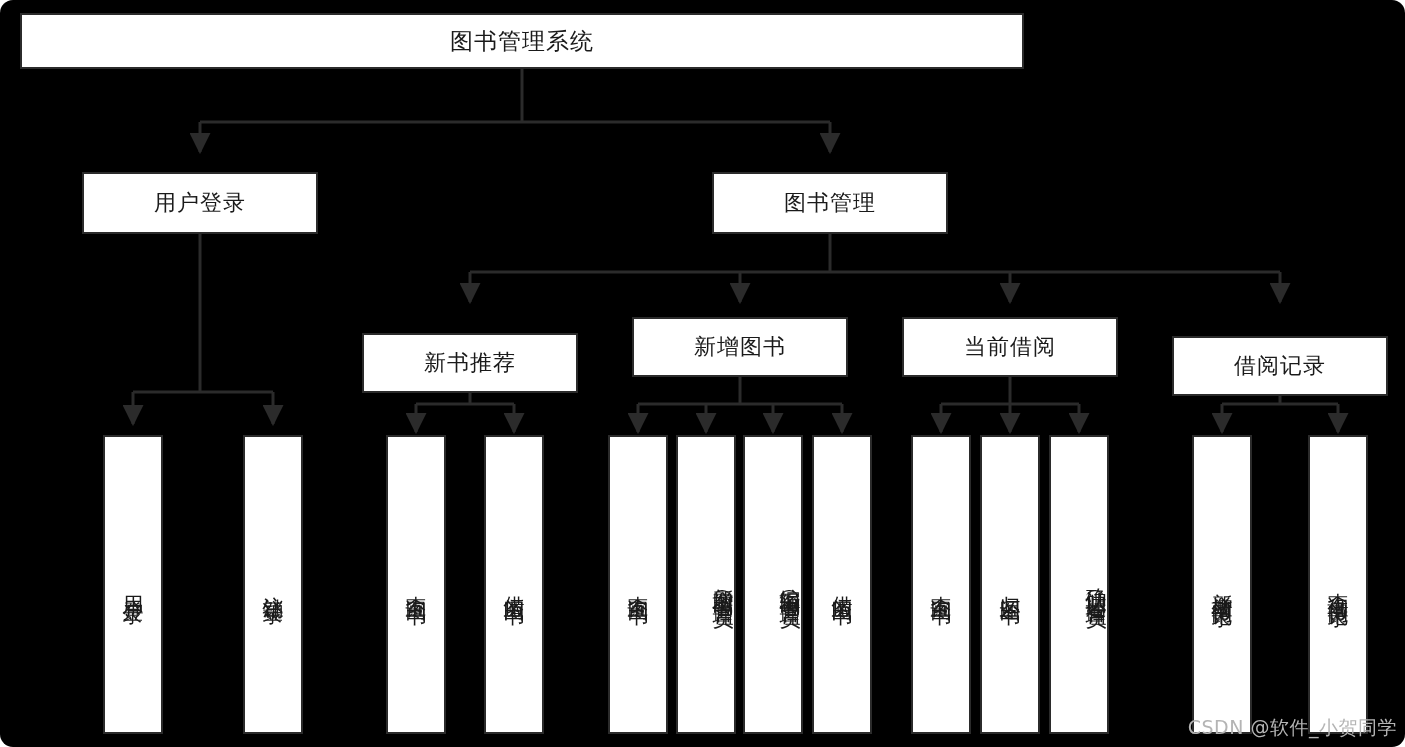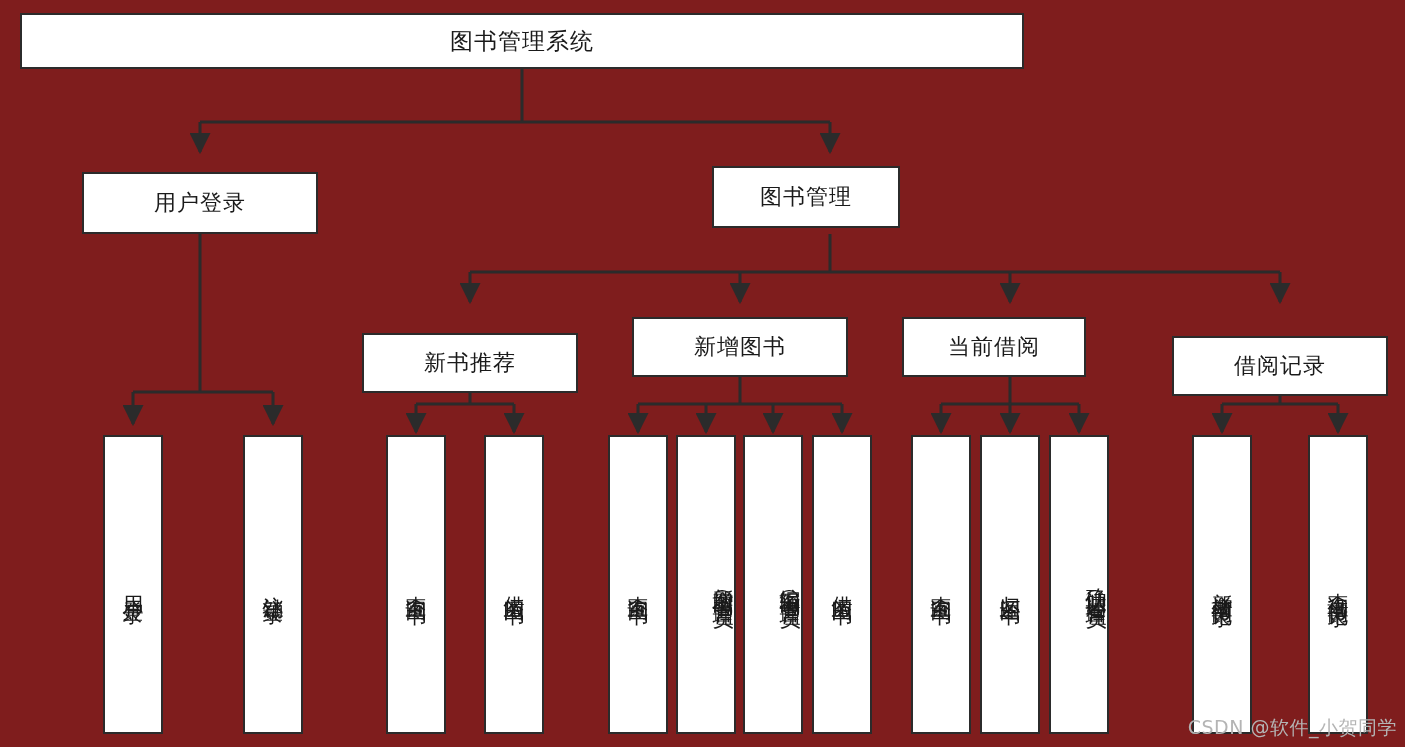--- a/index.html
+++ b/index.html
@@ -8,22 +8,23 @@
     padding: 0;
     background: #ffffff;
   }
   body {
     font-family: "DejaVu Sans", "Liberation Sans", sans-serif;
   }
   #canvas {
     position: relative;
     width: 1405px;
     height: 747px;
-    background: #7f1d1d;
+    background: #000000;
     overflow: hidden;
+    border-radius: 13px;
   }
   #edges {
     position: absolute;
     left: 0;
     top: 0;
     width: 1405px;
     height: 747px;
   }
   .node {
     position: absolute;
@@ -126,31 +127,31 @@
     </g>
   </svg>
 
   <div class="node root" style="left:20px; top:13px; width:1004px; height:56px;">
     <span>图书管理系统</span>
   </div>
 
   <div class="node l2" style="left:82px; top:172px; width:236px; height:62px;">
     <span>用户登录</span>
   </div>
-  <div class="node l2" style="left:712px; top:166px; width:188px; height:62px;">
+  <div class="node l2" style="left:712px; top:172px; width:236px; height:62px;">
     <span>图书管理</span>
   </div>
 
   <div class="node l3" style="left:362px; top:317px; width:216px; height:60px;margin-top:16px;">
     <span>新书推荐</span>
   </div>
   <div class="node l3" style="left:632px; top:317px; width:216px; height:60px;">
     <span>新增图书</span>
   </div>
-  <div class="node l3" style="left:902px; top:317px; width:184px; height:60px;">
+  <div class="node l3" style="left:902px; top:317px; width:216px; height:60px;">
     <span>当前借阅</span>
   </div>
   <div class="node l3" style="left:1172px; top:336px; width:216px; height:60px;">
     <span>借阅记录</span>
   </div>
 
   <div class="node leaf" style="left:103px; top:435px; width:60px; height:299px;">
     <span class="vtext">用户登录</span>
   </div>
   <div class="node leaf" style="left:243px; top:435px; width:60px; height:299px;">

